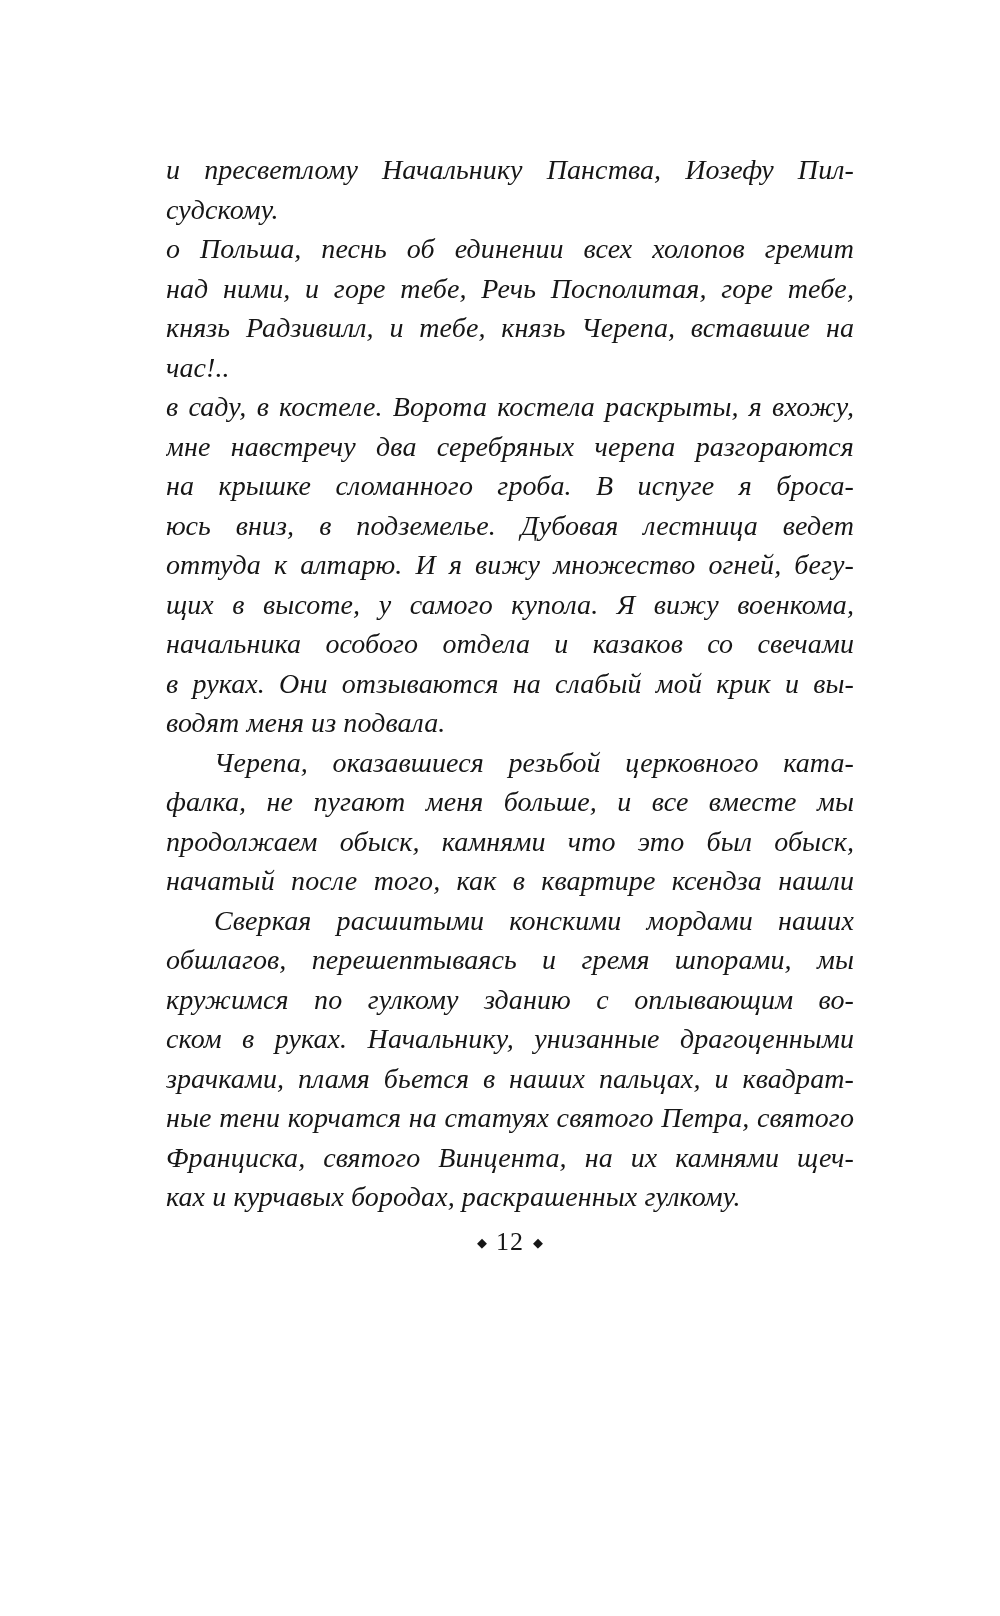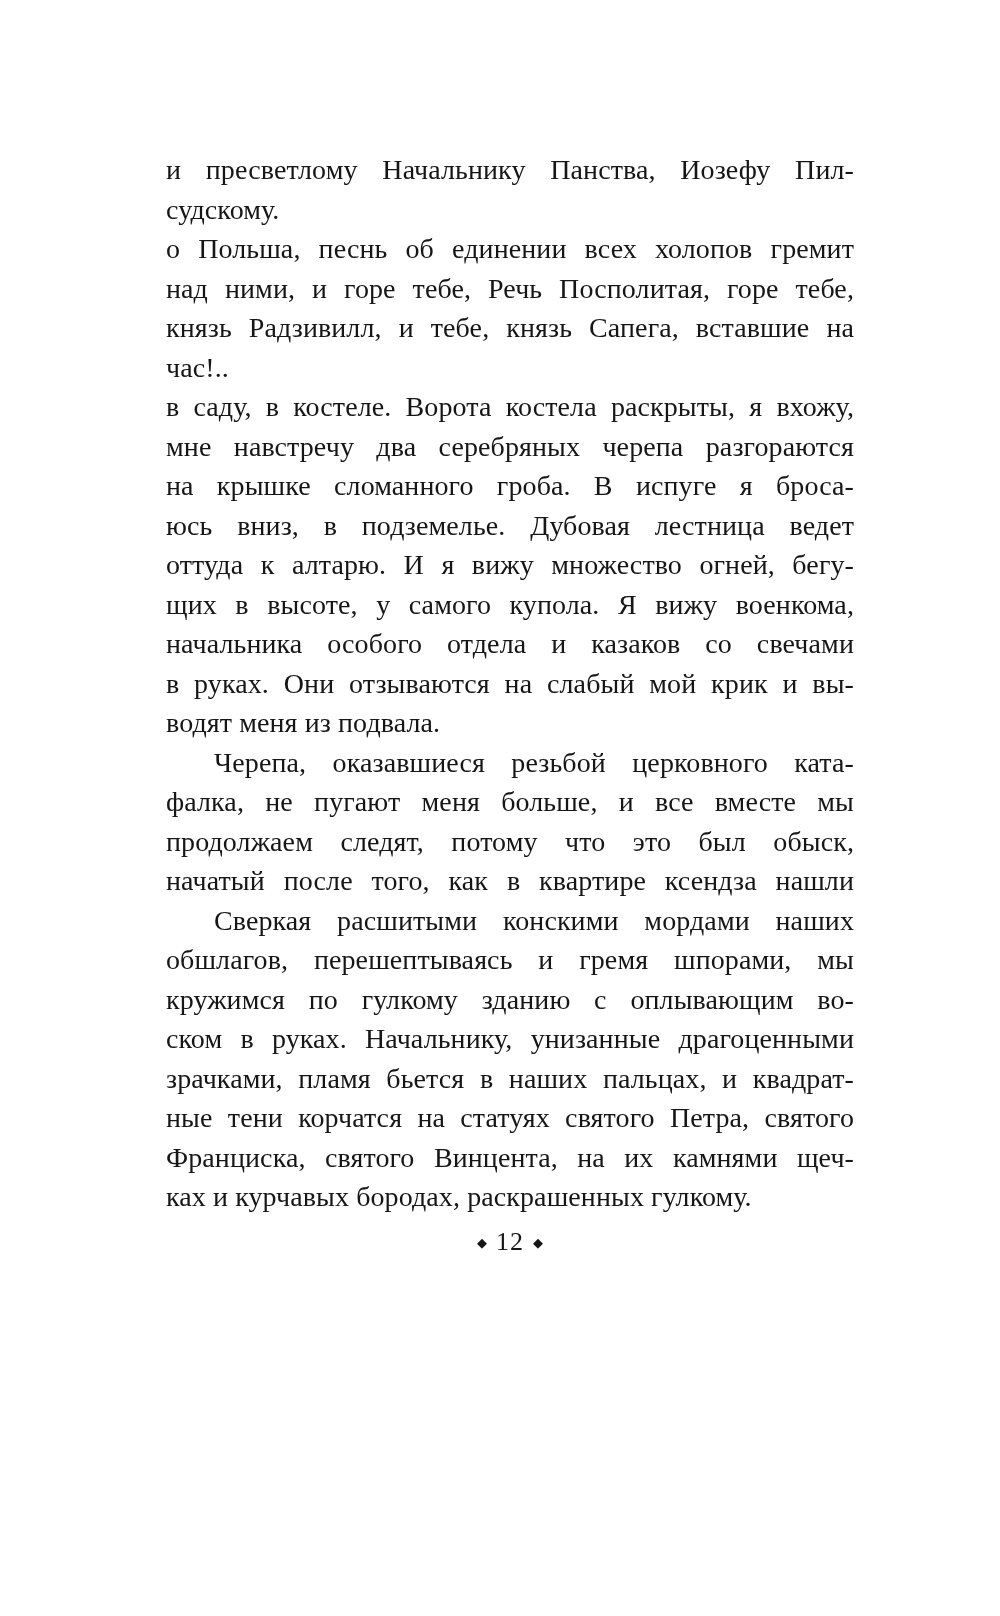--- a/index.html
+++ b/index.html
@@ -16,20 +16,21 @@
     background: #ffffff;
     color: #161616;
     box-sizing: border-box;
     padding: 150px 146px 0 166px;
   }
   .text-block {
     width: 688px;
     font-size: 28px;
     line-height: 39.5px;
     letter-spacing: 0.1px;
+    font-style: italic;
   }
   .paragraph {
     margin: 0;
   }
   .line {
     text-align: justify;
     text-align-last: justify;
     -moz-text-align-last: justify;
     white-space: normal;
     overflow: hidden;
@@ -69,38 +70,38 @@
 
 <div class="page">
   <div class="text-block" id="text-block">
       <div class="paragraph">
         <div class="line">и пресветлому Начальнику Панства, Иозефу Пил-</div>
         <div class="line last">судскому.</div>
       </div>
       <div class="paragraph">
         <div class="line">о Польша, песнь об единении всех холопов гремит</div>
         <div class="line">над ними, и горе тебе, Речь Посполитая, горе тебе,</div>
-        <div class="line">князь Радзивилл, и тебе, князь Сапега, вставшие на</div>
+        <div class="line">князь Радзивилл, и тебе, князь Черепа, вставшие на</div>
         <div class="line last">час!..</div>
       </div>
       <div class="paragraph">
         <div class="line">в саду, в костеле. Ворота костела раскрыты, я вхожу,</div>
         <div class="line">мне навстречу два серебряных черепа разгораются</div>
         <div class="line">на крышке сломанного гроба. В испуге я броса-</div>
         <div class="line">юсь вниз, в подземелье. Дубовая лестница ведет</div>
         <div class="line">оттуда к алтарю. И я вижу множество огней, бегу-</div>
         <div class="line">щих в высоте, у самого купола. Я вижу военкома,</div>
         <div class="line">начальника особого отдела и казаков со свечами</div>
         <div class="line">в руках. Они отзываются на слабый мой крик и вы-</div>
         <div class="line last">водят меня из подвала.</div>
       </div>
       <div class="paragraph">
         <div class="line first-indent">Черепа, оказавшиеся резьбой церковного ката-</div>
         <div class="line">фалка, не пугают меня больше, и все вместе мы</div>
-        <div class="line">продолжаем следят, потому что это был обыск,</div>
+        <div class="line">продолжаем обыск, камнями что это был обыск,</div>
         <div class="line">начатый после того, как в квартире ксендза нашли</div>
       </div>
       <div class="paragraph">
         <div class="line first-indent">Сверкая расшитыми конскими мордами наших</div>
         <div class="line">обшлагов, перешептываясь и гремя шпорами, мы</div>
         <div class="line">кружимся по гулкому зданию с оплывающим во-</div>
         <div class="line">ском в руках. Начальнику, унизанные драгоценными</div>
         <div class="line">зрачками, пламя бьется в наших пальцах, и квадрат-</div>
         <div class="line">ные тени корчатся на статуях святого Петра, святого</div>
         <div class="line">Франциска, святого Винцента, на их камнями щеч-</div>

